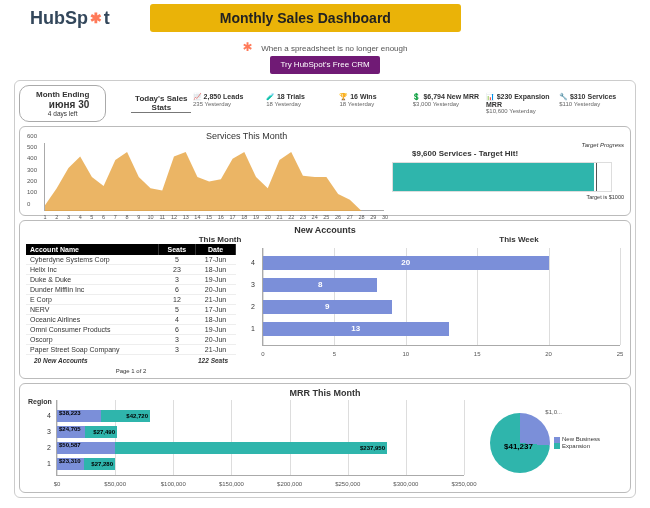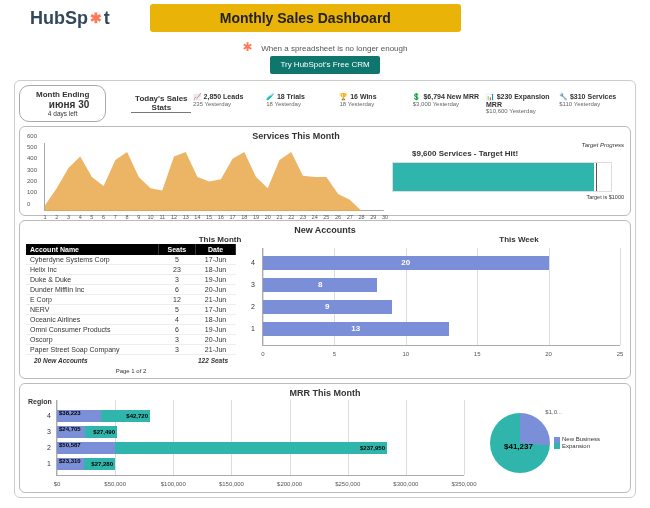--- a/index.html
+++ b/index.html
@@ -4,38 +4,38 @@
 <style>
   * { margin: 0; padding: 0; box-sizing: border-box; }
   body { font-family: Arial, sans-serif; width: 650px; height: 508px; background: #fff; font-size: 9px; color: #333; }
   .top { display: flex; align-items: center; padding: 4px 30px; gap: 40px; }
   .logo { display: flex; align-items: center; font-weight: bold; font-size: 18px; color: #33475b; gap: 2px; }
   .logo .sprocket { color: #ff7a59; font-size: 14px; }
   .title-bar { background: #eab308; color: #222; font-weight: bold; font-size: 14px; padding: 6px 70px; border-radius: 3px; }
   .promo { text-align: center; padding: 4px 0; }
   .promo .tag { font-size: 8px; color: #555; }
   .promo .sprocket { color: #ff7a59; font-size: 12px; margin-right: 6px; }
-  .promo .btn { display: inline-block; background: #0f766e; color: #fff; font-size: 8px; padding: 4px 10px; line-height: 1.2; border-radius: 2px; margin-top: 2px; }
+  .promo .btn { display: inline-block; background: #701a75; color: #fff; font-size: 8px; padding: 4px 10px; line-height: 1.2; border-radius: 2px; margin-top: 2px; }
   .dash { border: 1px solid #ccc; border-radius: 6px; margin: 2px 14px 0 14px; padding: 4px; }
   
   .hdr { display: flex; align-items: center; border-bottom: 0; }
   .month-box { border: 1px solid #aaa; border-radius: 10px; padding: 4px 16px; text-align: center; }
   .month-box .lbl { font-size: 8px; font-weight: bold; }
   .month-box .date { font-size: 10px; font-weight: bold; text-align: right; }
   .month-box .sub { font-size: 6.5px; }
   .stats-title-wrap { margin-left: 25px; text-align: center; width: 60px; }
   .stats-title { font-size: 8px; font-weight: bold; border-bottom: 1px solid #777; display: inline-block; }
   .stat { width: 70px; text-align: left; }
   .stat .v { font-size: 7px; }
   .stat .y { font-size: 6px; color: #666; }
   .stat .v b { font-weight: bold; }
   
   .card { border: 1px solid #bbb; border-radius: 6px; margin-top: 4px; padding: 4px 6px; position: relative; }
   .split { display: flex; gap: 6px; }
-  .svc-title { text-align: center; font-weight: bold; font-size: 9px; flex: 1; }
+  .svc-title { font-weight: normal; font-size: 9px; flex: 1; }
   .target-prog { font-size: 6px; font-style: italic; }
   
   .area-chart { position: relative; height: 68px; width: 340px; border-left: 1px solid #aaa; border-bottom: 1px solid #aaa; margin: 2px 0 0 18px; }
   .area-chart svg { position: absolute; top: 0; left: 0; }
   .y-lbl { position: absolute; left: -18px; font-size: 6px; color: #555; transform: translateY(-50%); }
   .x-lbl { position: absolute; bottom: -10px; font-size: 5.5px; color: #555; transform: translateX(-50%); }
   .svc-right { flex: 1; margin-top: 8px; }
   .svc-msg { font-size: 8px; font-weight: bold; margin-bottom: 4px; margin-left: 20px; }
   .svc-bar-bg { height: 30px; width: 220px; background: #fff; border: 1px solid #ddd; position: relative; }
   .svc-bar-fill { height: 100%; background: #2fb5ac; position: relative; }

